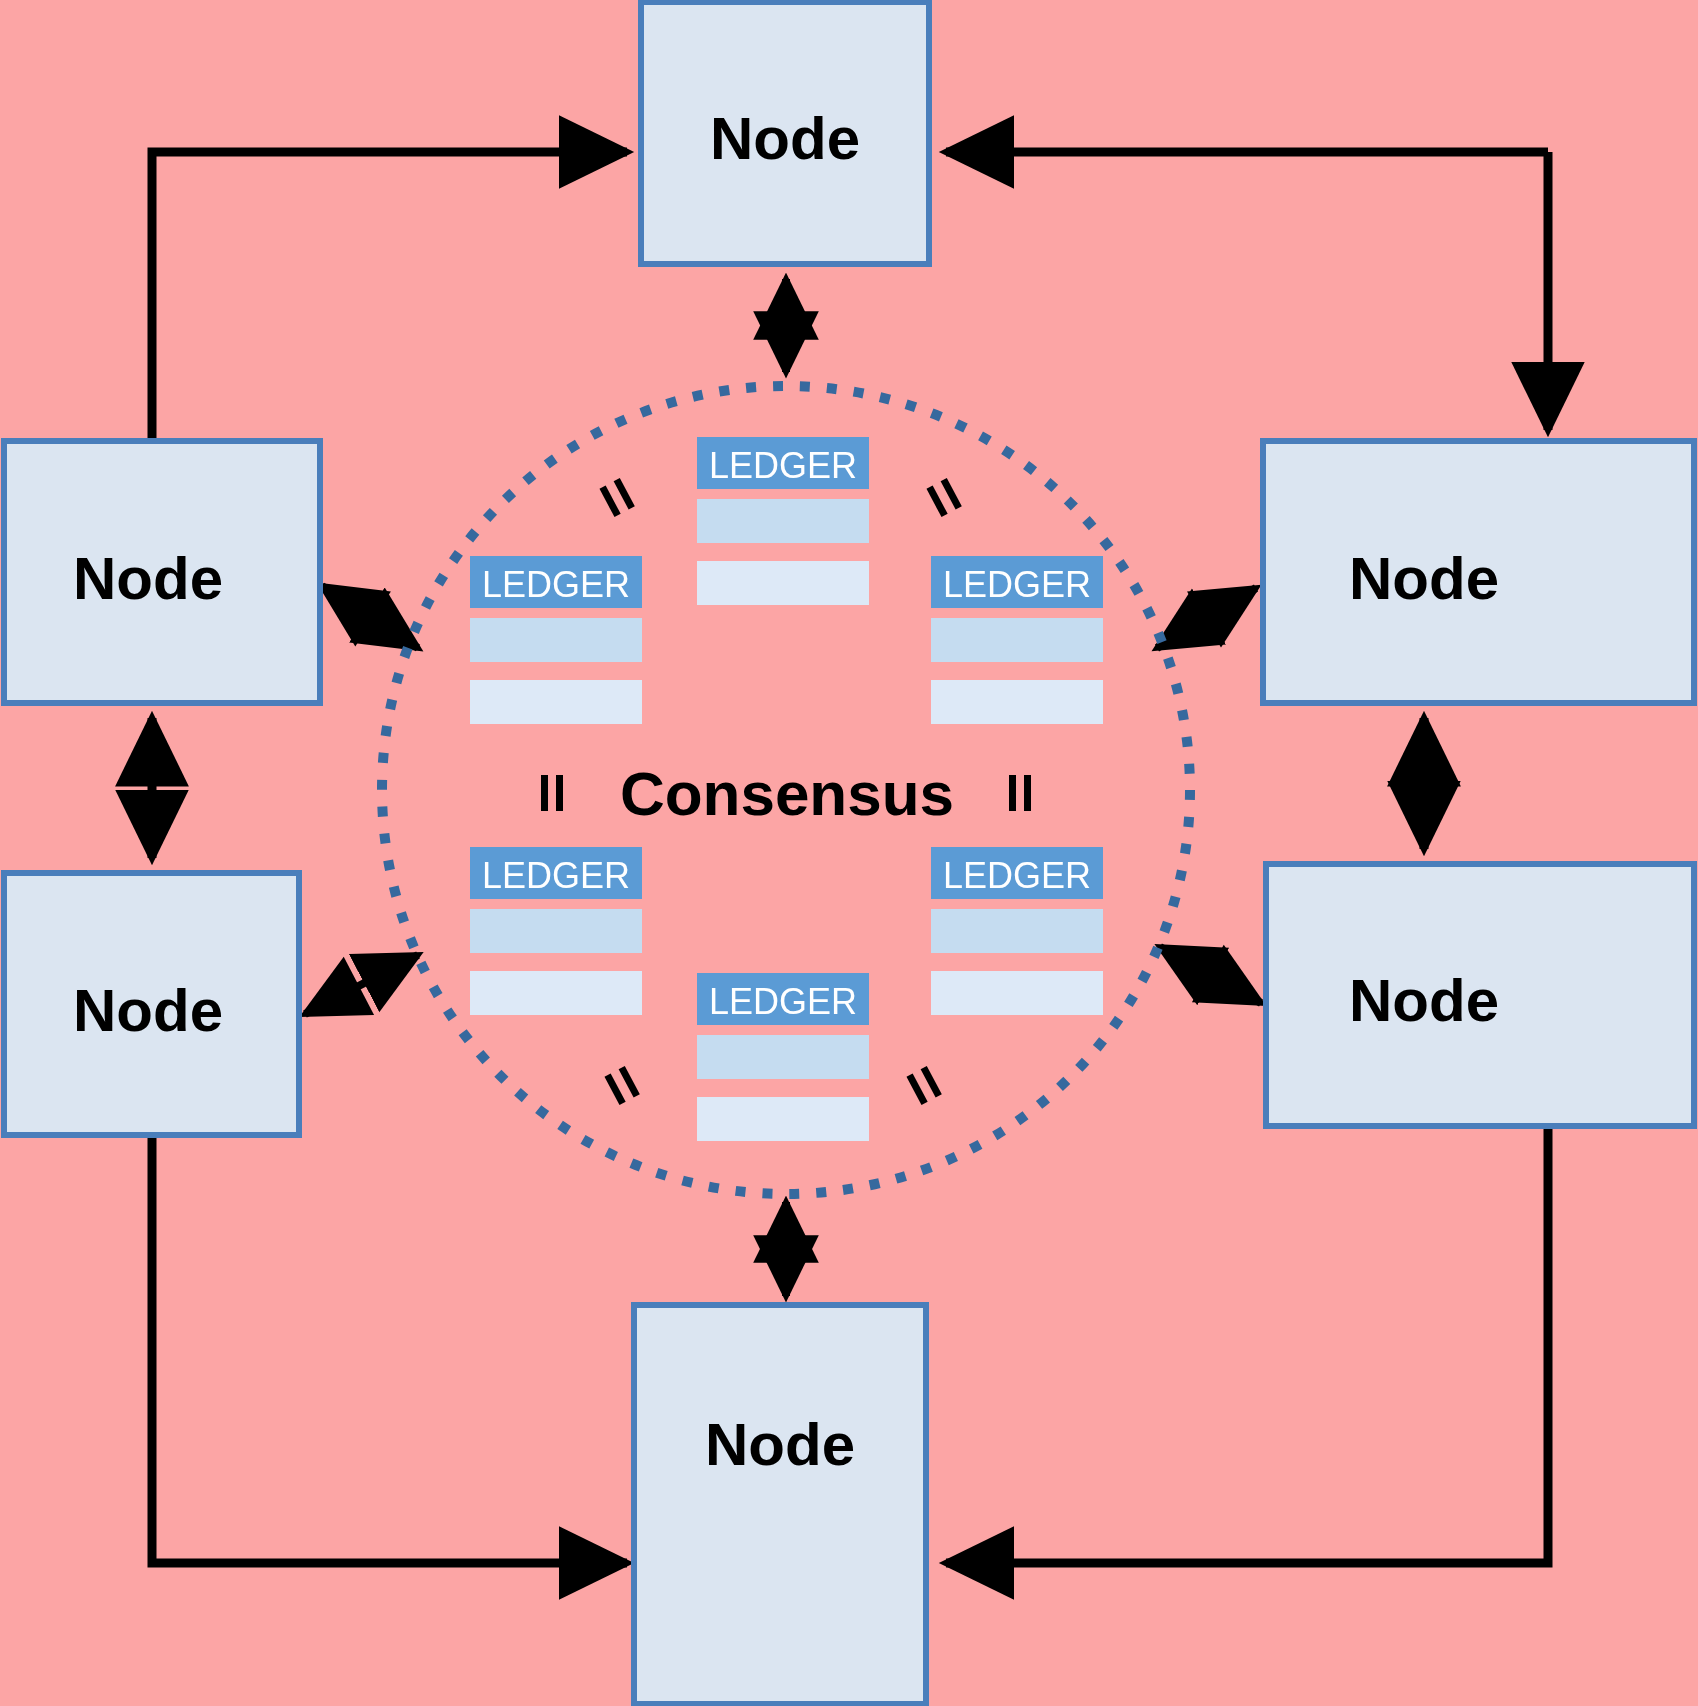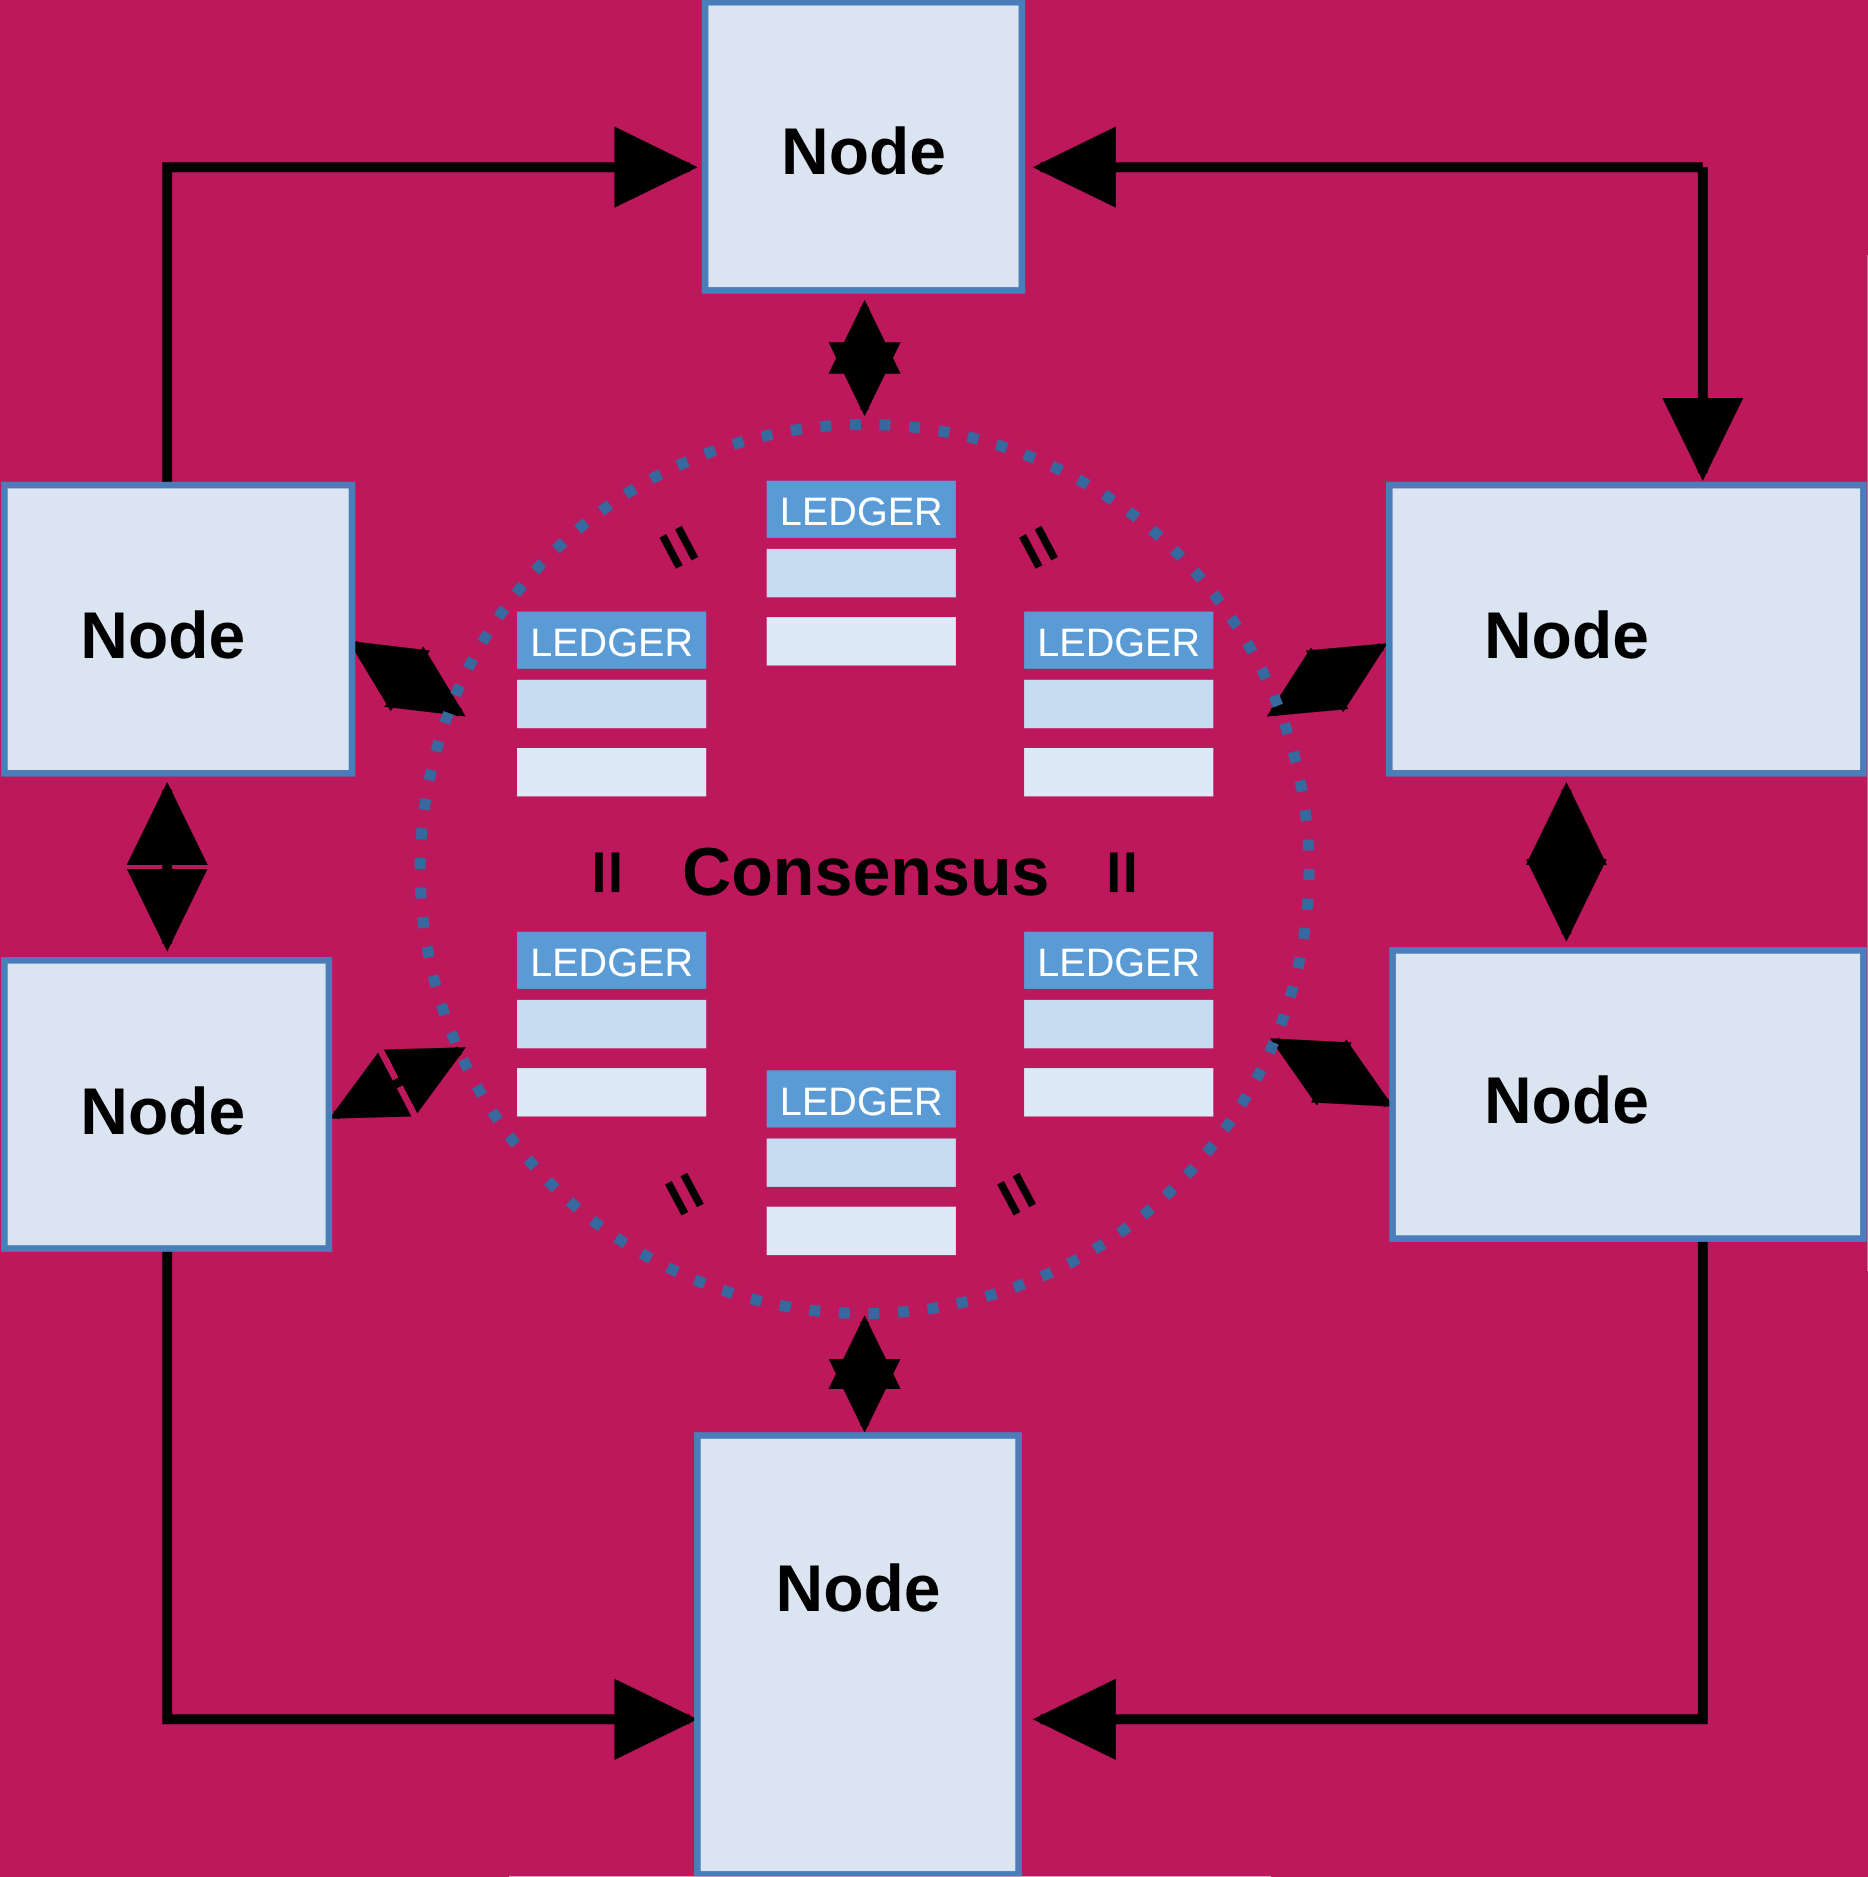--- a/index.html
+++ b/index.html
@@ -10,21 +10,21 @@
   body {
     width: 1698px;
     height: 1706px;
     font-family: "Liberation Sans", sans-serif;
     overflow: hidden;
   }
   #diagram-root {
     position: relative;
     width: 1698px;
     height: 1706px;
-    background: #be185d;
+    background: #fca5a5;
   }
   svg.canvas {
     position: absolute;
     top: 0;
     left: 0;
     width: 1698px;
     height: 1706px;
     display: block;
   }
   .node-label {

